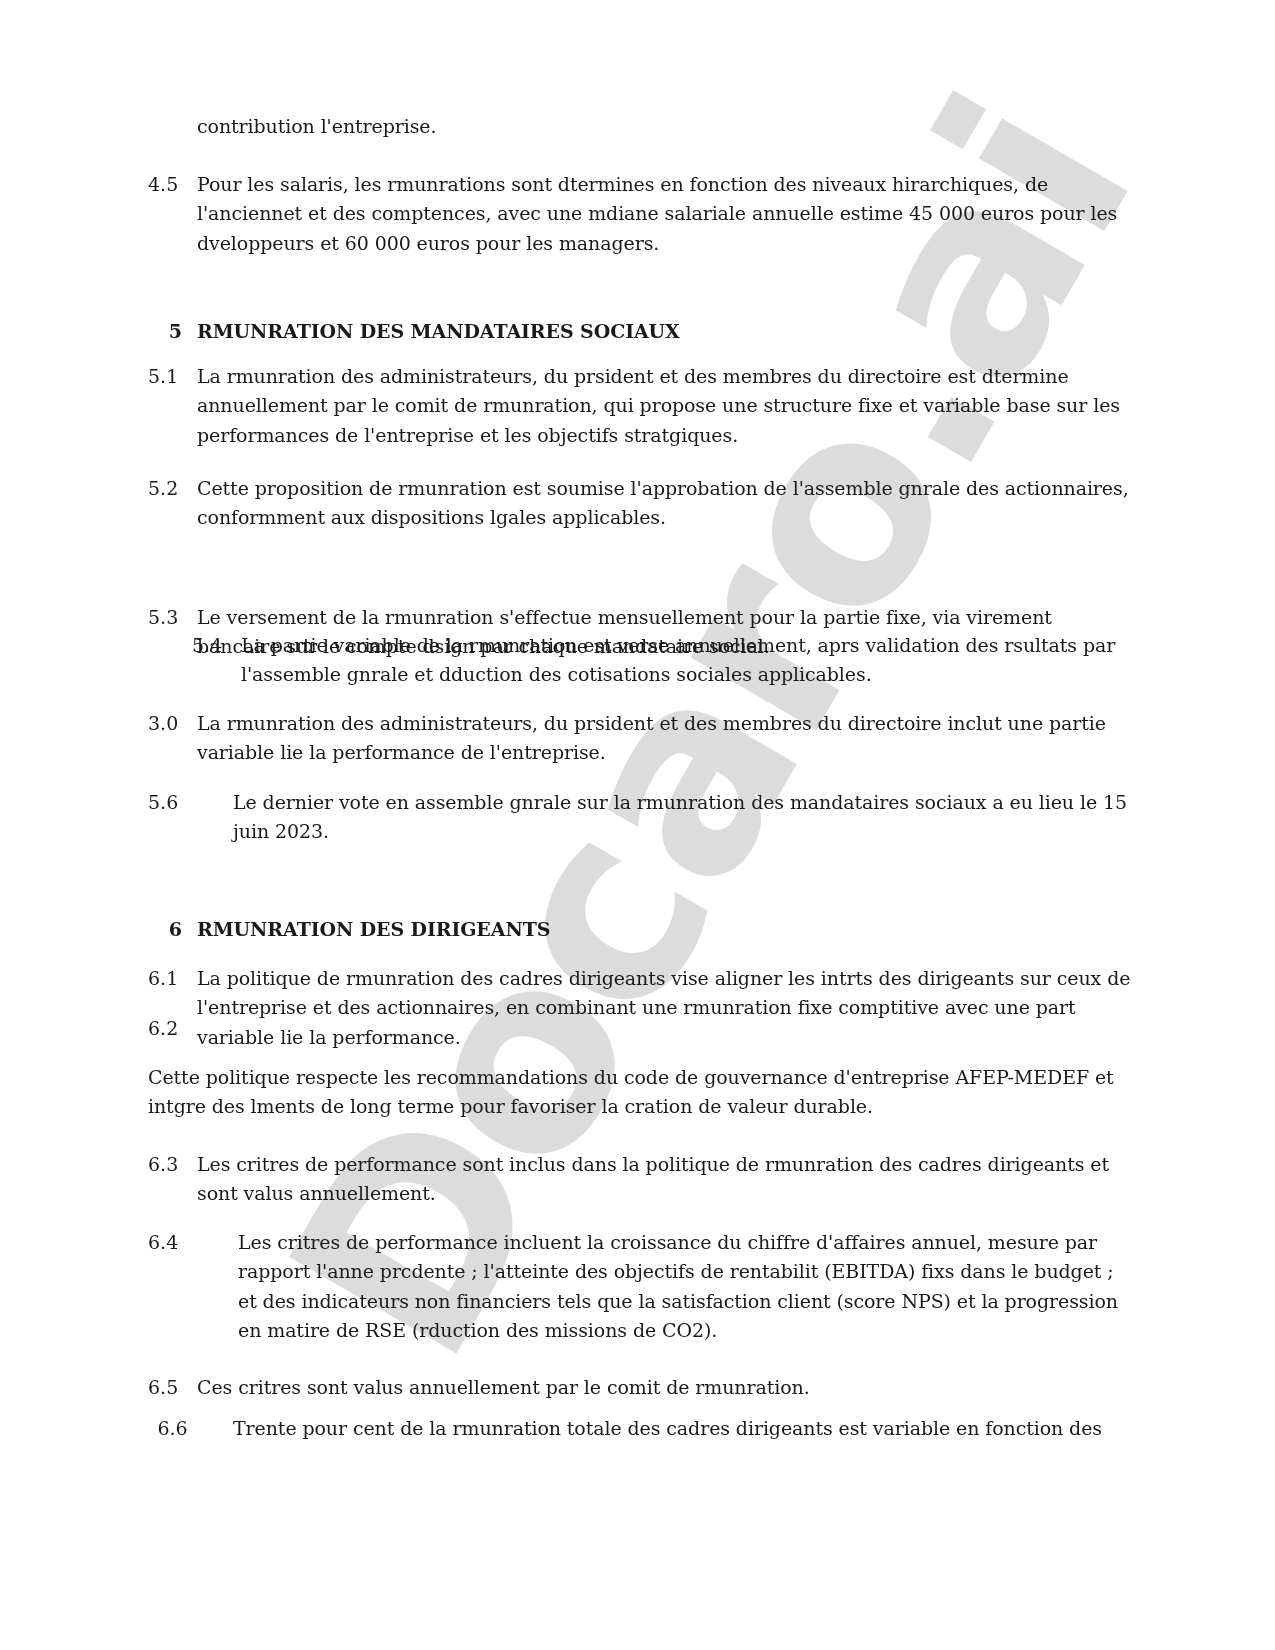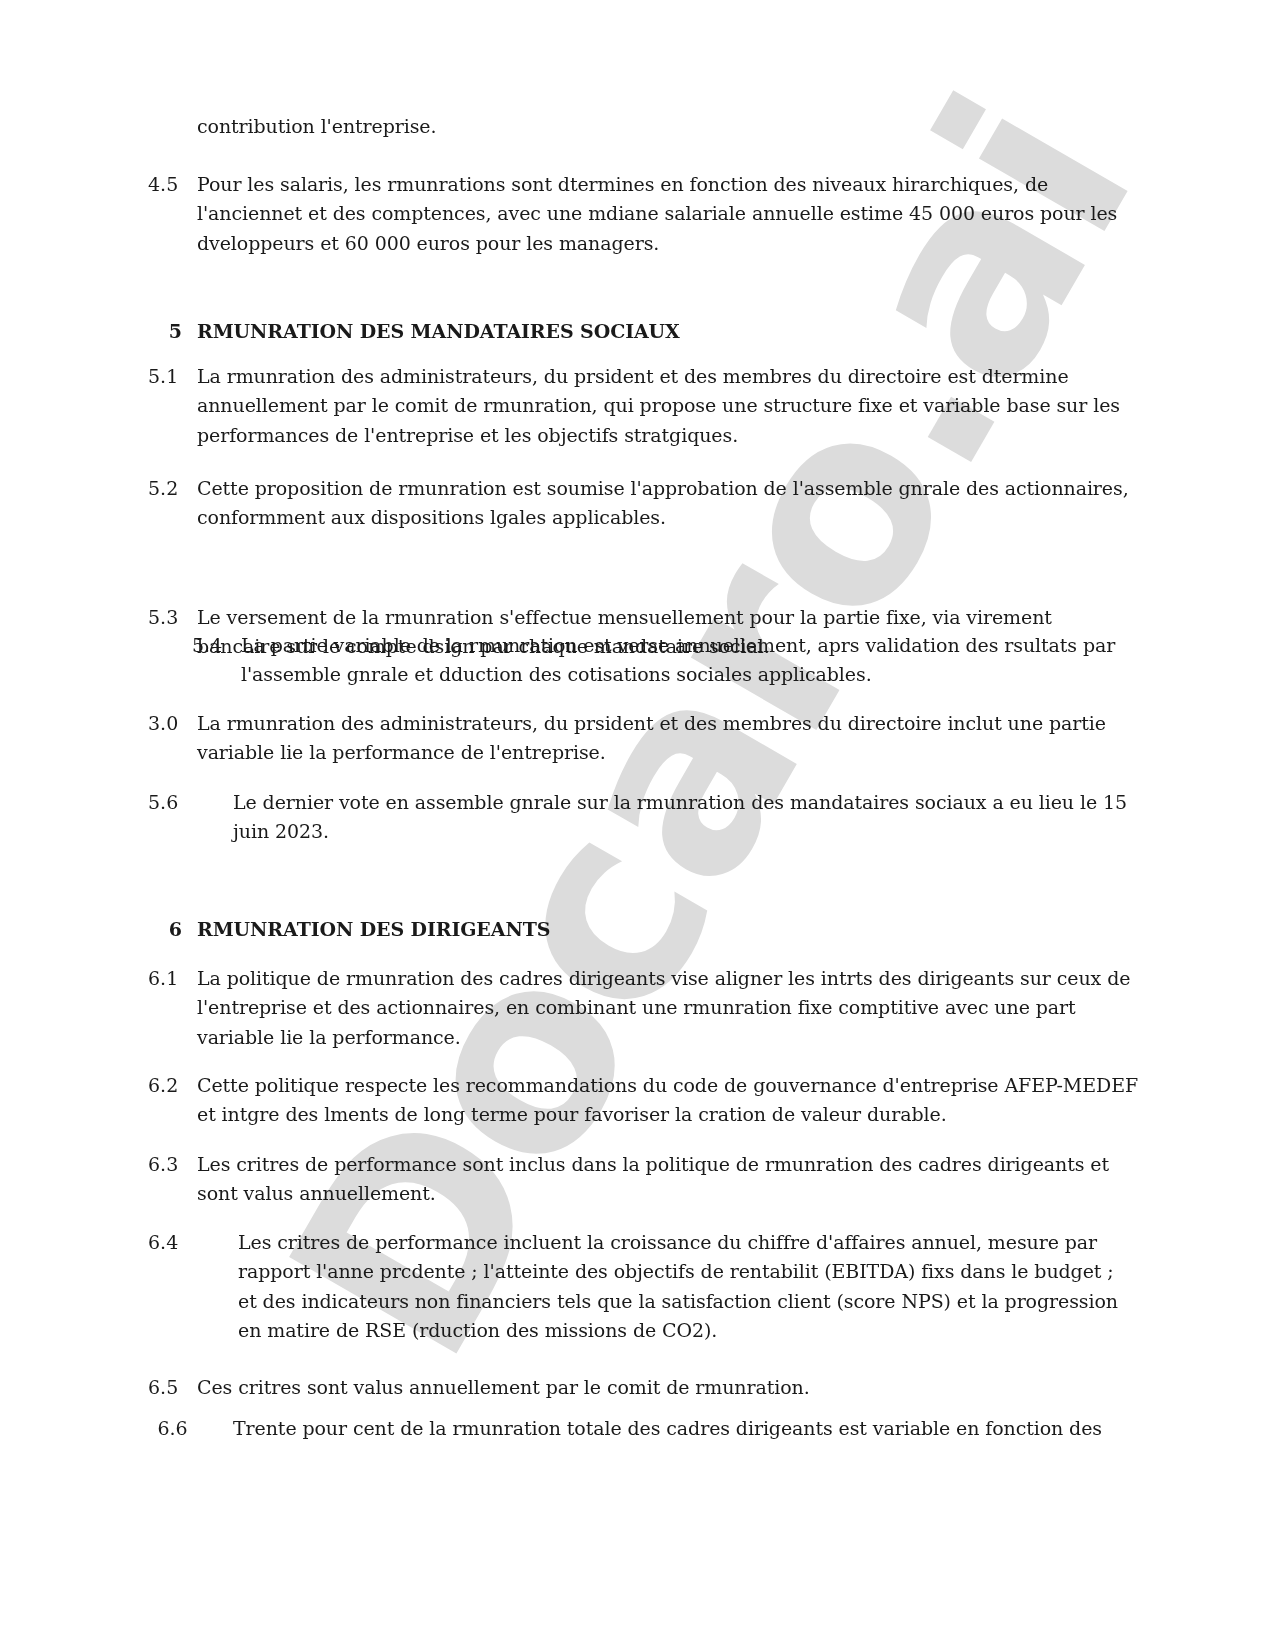--- a/index.html
+++ b/index.html
@@ -75,21 +75,21 @@
     <div class="block heading" style="top:915px;">
       <span class="num">6</span>
       <span class="txt">RMUNRATION DES DIRIGEANTS</span>
     </div>
 
     <div class="block" style="top:964px;">
       <span class="num">6.1</span>
       <span class="txt">La politique de rmunration des cadres dirigeants vise  aligner les intrts des dirigeants sur ceux de l'entreprise et des actionnaires, en combinant une rmunration fixe comptitive avec une part variable lie  la performance.</span>
     </div>
 
-    <div class="block" style="top:1071px;">
+    <div class="block" style="top:1014px;flex-direction:column;">
       <span class="num">6.2</span>
       <span class="txt">Cette politique respecte les recommandations du code de gouvernance d'entreprise AFEP-MEDEF et intgre des lments de long terme pour favoriser la cration de valeur durable.</span>
     </div>
 
     <div class="block" style="top:1150px;">
       <span class="num">6.3</span>
       <span class="txt">Les critres de performance sont inclus dans la politique de rmunration des cadres dirigeants et sont valus annuellement.</span>
     </div>
 
     <div class="block" style="top:1228px;gap:41px;">

